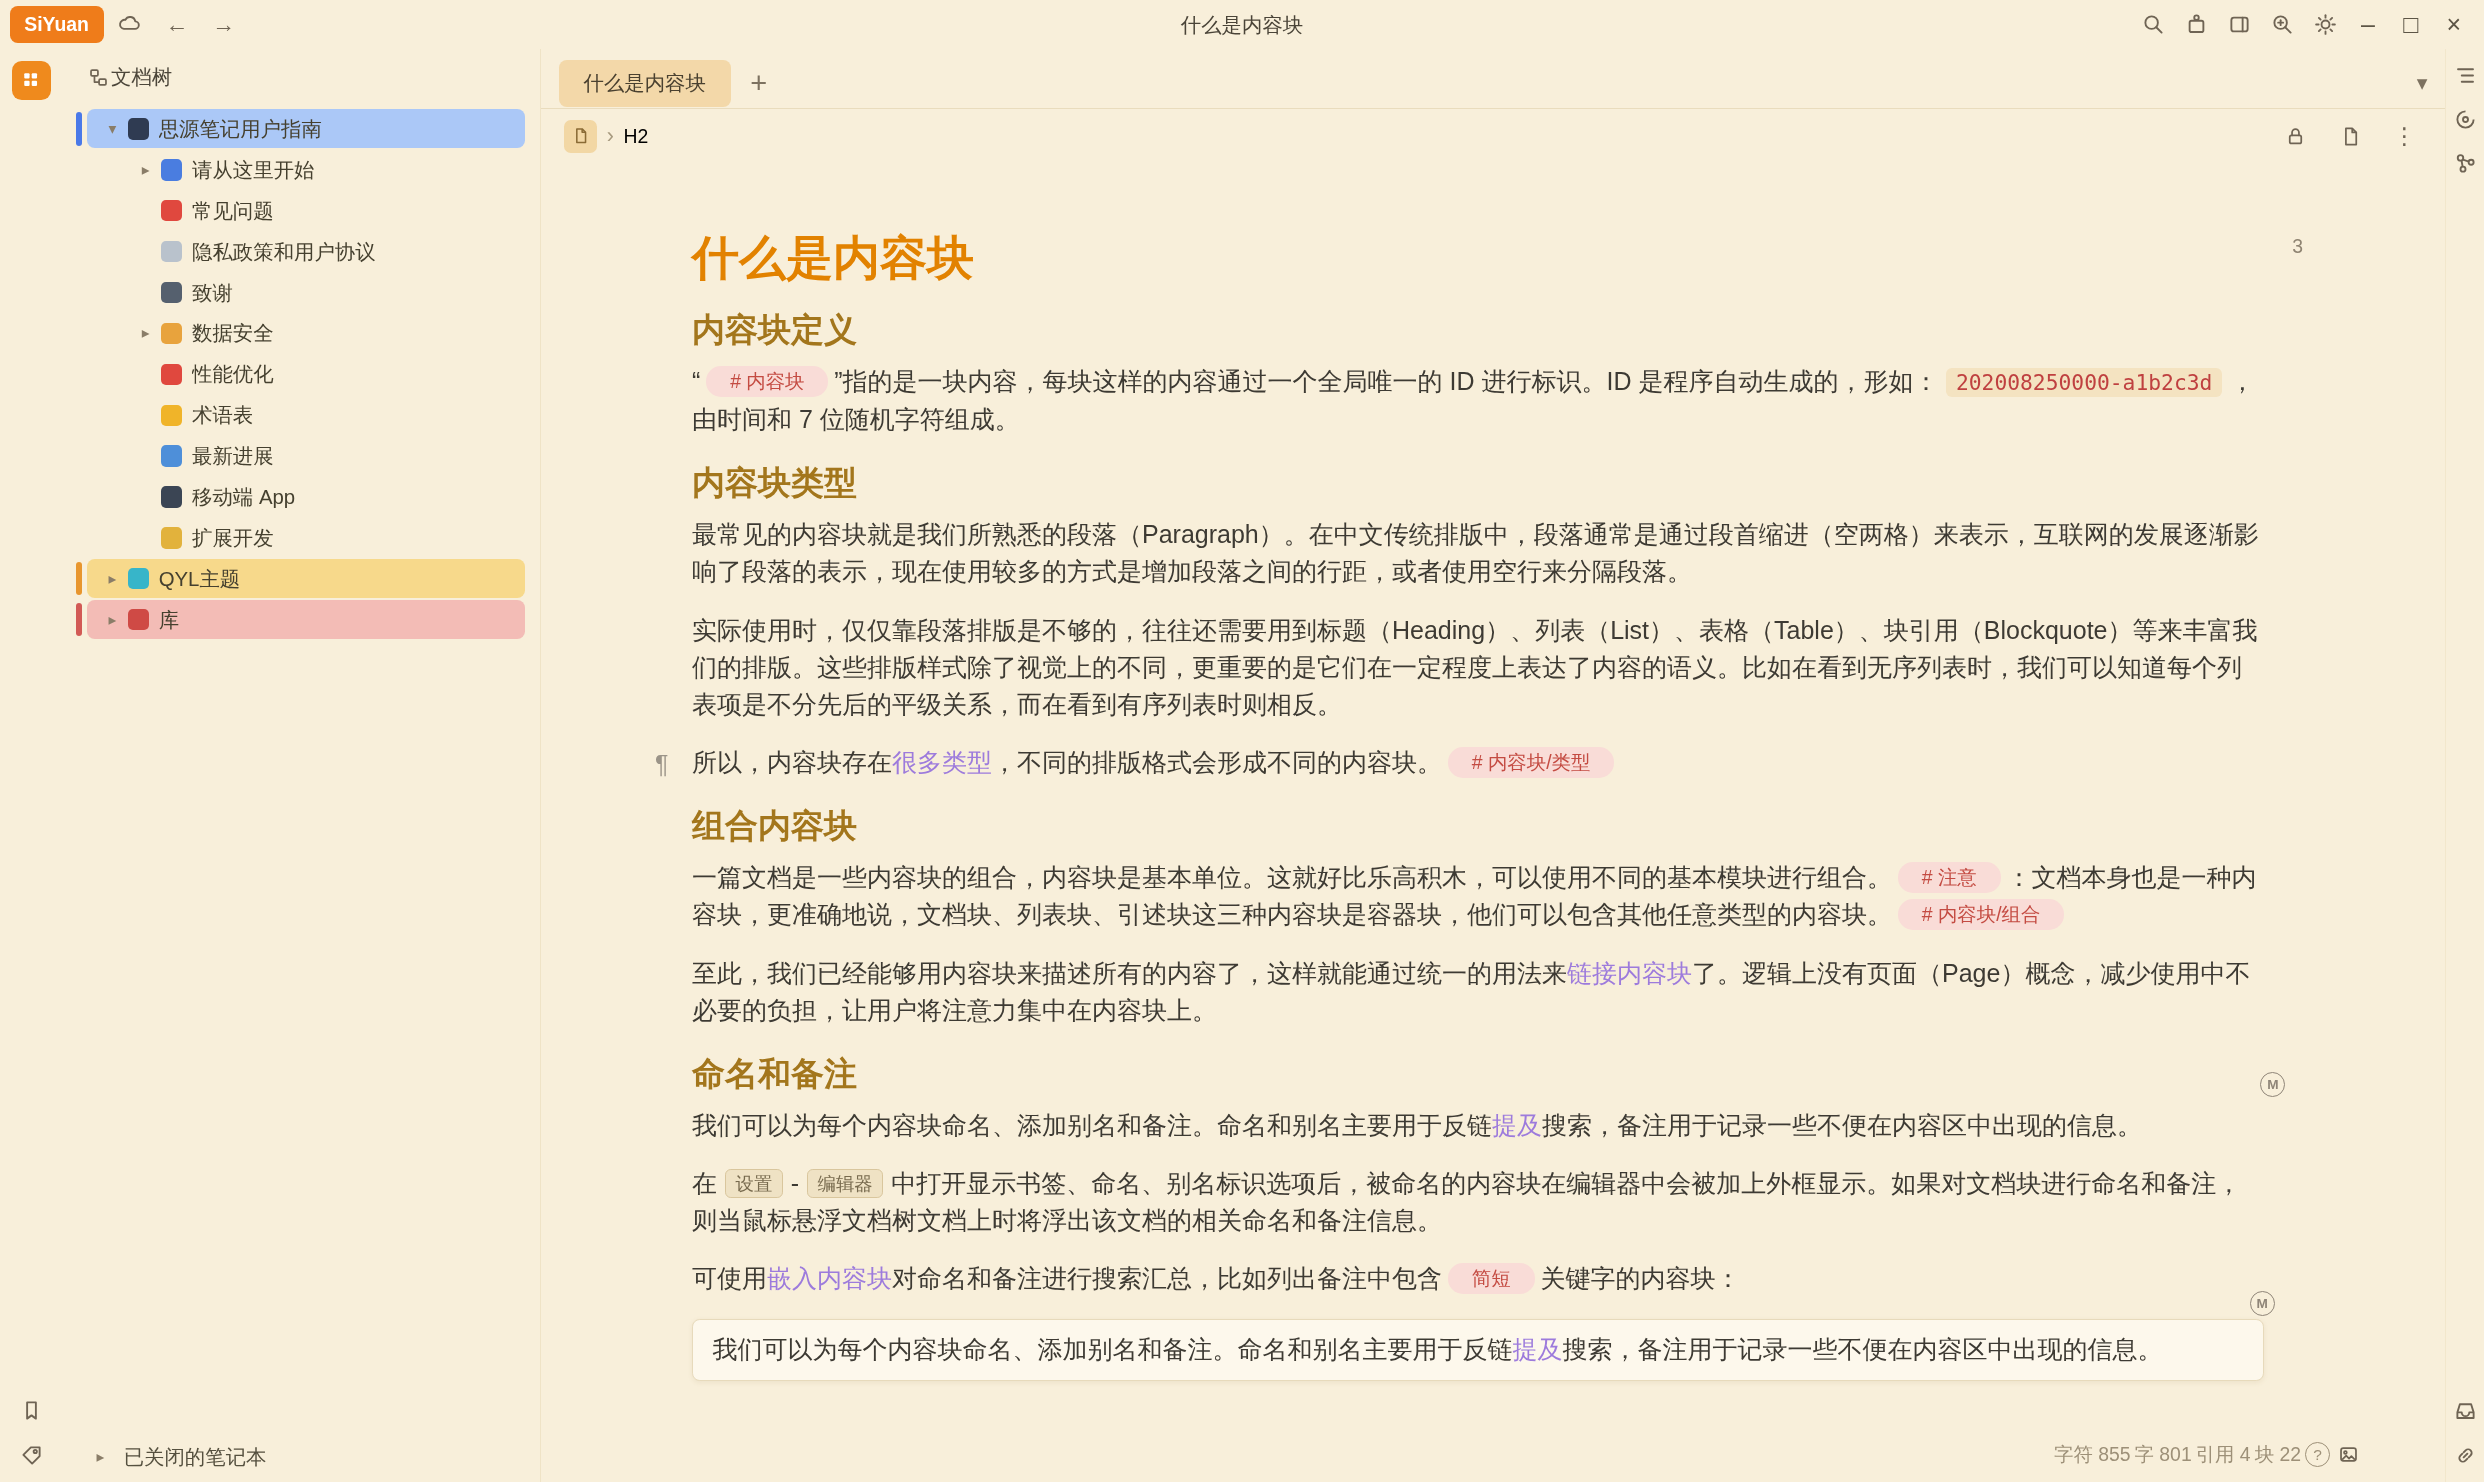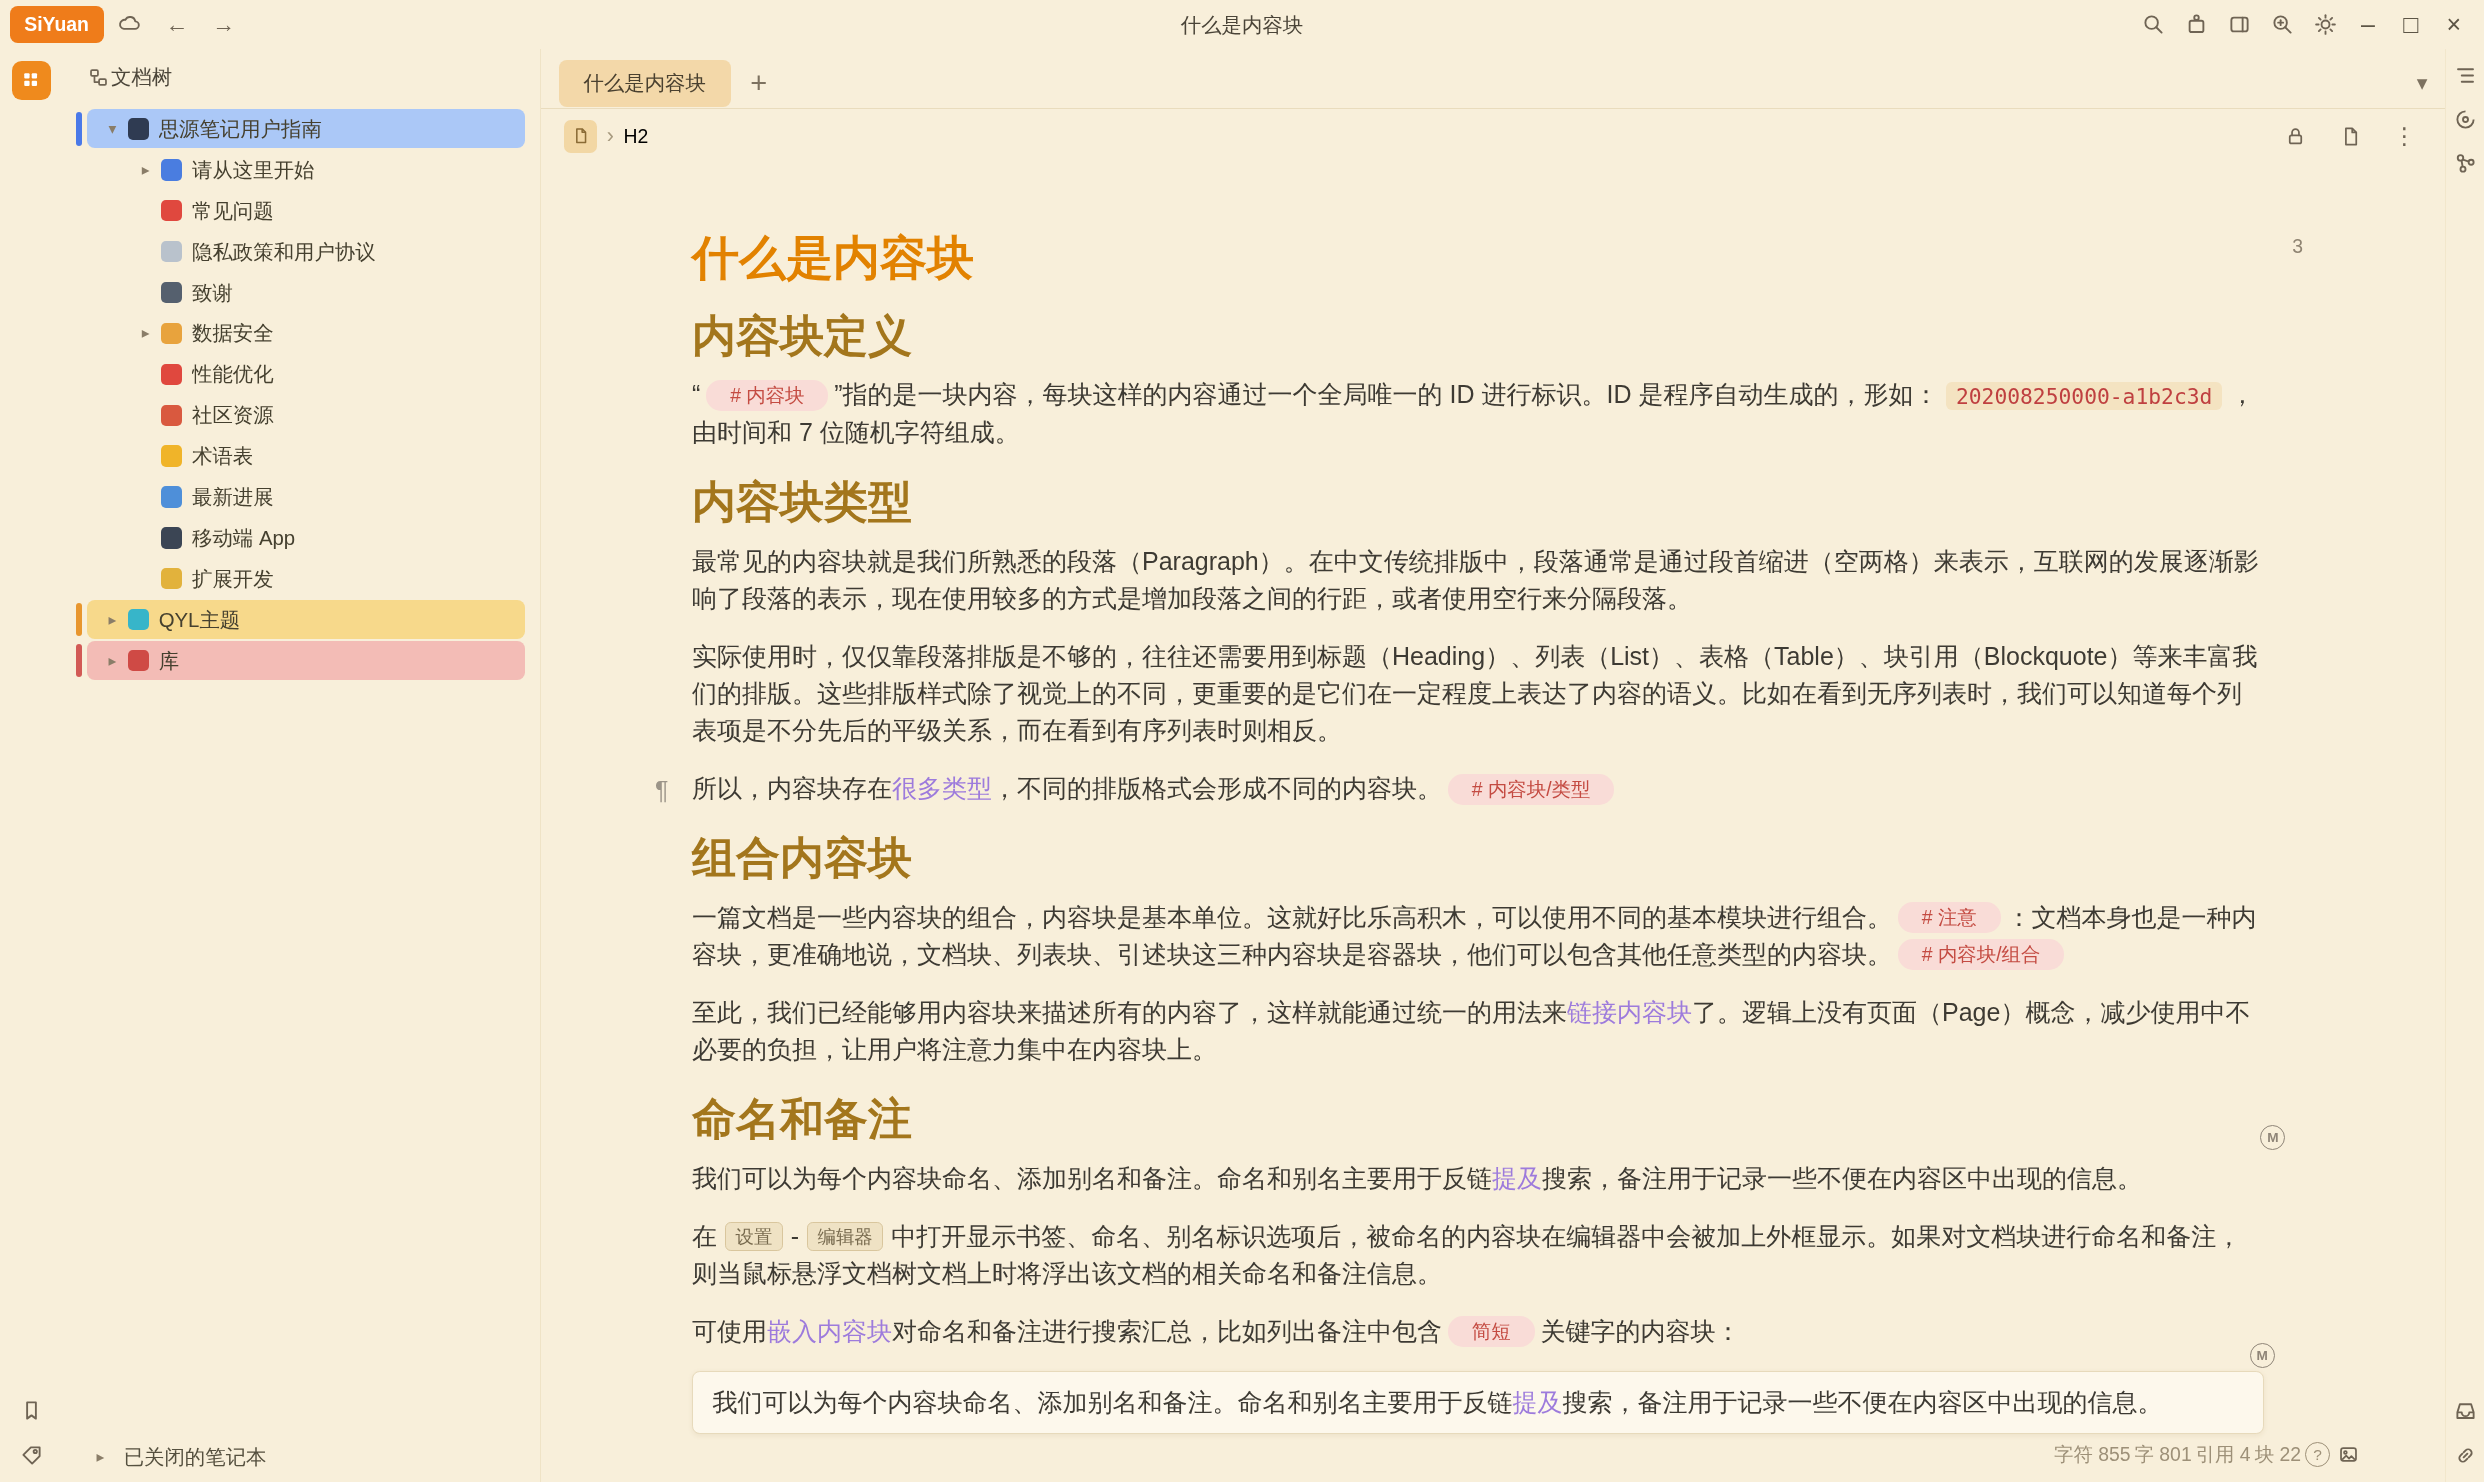--- a/index.html
+++ b/index.html
@@ -51,21 +51,21 @@
   .crumb-chip{ width:33px; height:33px; border-radius:6.8px; background:#f2d7a4; display:flex; align-items:center; justify-content:center; color:#8a6b35; cursor:pointer; }
   .crumb-sep{ margin:0 9.7px; font-size:21.3px; color:#a79a7f; }
   .crumb-seg{ font-size:19.4px; color:#000000; cursor:pointer; }
   .toolbar-right{ margin-left:auto; display:flex; align-items:center; gap:19.4px; }
   .toolbar-right .tb-btn{ width:35px; height:35px; }
 
   
   .editor{ flex:1; position:relative; overflow:hidden; }
   .content{ padding:25px 0 0 151px; width:1723px; position:relative; }
   h1{ font-size:47px; line-height:1.15; color:#e28200; font-weight:700; margin:43px 0 21.3px; position:relative; width:1572px; }
-  h2{ font-size:44px; line-height:1.2; color:#a3761c; font-weight:700; margin:25px 0 13.6px; }
+  h2{ font-size:33px; line-height:1.2; color:#a3761c; font-weight:700; margin:25px 0 13.6px; }
   .para{ width:1572px; font-size:25px; line-height:37px; margin:0 0 21.3px; position:relative; }
   .refcount{ position:absolute; right:-39px; top:3.9px; font-size:19.4px; font-weight:400; color:#8f8472; cursor:pointer; }
   .tag{ display:inline-block; background:#f9dcd7; color:#c44b42; border-radius:15px; padding:1px 24px; font-size:19.4px; line-height:29px; margin:0 5.8px; vertical-align:1.9px; cursor:pointer; }
   .code{ font-family:"DejaVu Sans Mono","Liberation Mono",monospace; background:#f4e3c1; color:#bf4040; border-radius:5.8px; padding:1.9px 9.7px; font-size:21.3px; margin:0 7.8px; }
   .kbd{ display:inline-block; background:#efe2c4; border:1px solid #d9c69d; color:#776a4e; border-radius:5.8px; padding:0 9.7px; font-size:18.4px; line-height:27px; margin:0 7.8px; vertical-align:1.9px; }
   .link{ color:#9d7bdc; cursor:pointer; }
   .pilcrow{ position:absolute; left:-37px; top:1.9px; color:#9b9488; font-size:25px; }
   .embed{ width:1572px; background:#fdf8ec; border:1px solid #e7dabb; border-radius:7.8px; padding:11.6px 19.4px; margin:5.8px 0 21.3px; box-shadow:0 1.9px 5.8px rgba(120,90,30,.08); position:relative; }
   .embed .para{ margin:0; width:auto; }
   .m-badge{ position:absolute; width:25px; height:25px; border:1.9px solid #8f8578; border-radius:50%; color:#8f8578; font-size:13.6px; font-weight:bold; display:flex; align-items:center; justify-content:center; cursor:pointer; }
@@ -211,25 +211,20 @@
       </div>
       <div class="tree-row child">
         <span class="tw">▸</span>
         <span class="doc-ico" style="background: rgb(232, 163, 61);"></span>
         <span class="tree-label">数据安全</span>
       </div>
       <div class="tree-row child">
         <span class="tw"></span>
         <span class="doc-ico" style="background: rgb(224, 72, 62);"></span>
         <span class="tree-label">性能优化</span>
-      </div>
-      <div class="tree-row child">
-        <span class="tw"></span>
-        <span class="doc-ico" style="background: rgb(217, 89, 63);"></span>
-        <span class="tree-label">社区资源</span>
       </div>
       <div class="tree-row child">
         <span class="tw"></span>
         <span class="doc-ico" style="background: rgb(240, 180, 41);"></span>
         <span class="tree-label">术语表</span>
       </div>
       <div class="tree-row child">
         <span class="tw"></span>
         <span class="doc-ico" style="background: rgb(78, 143, 217);"></span>
         <span class="tree-label">最新进展</span>

